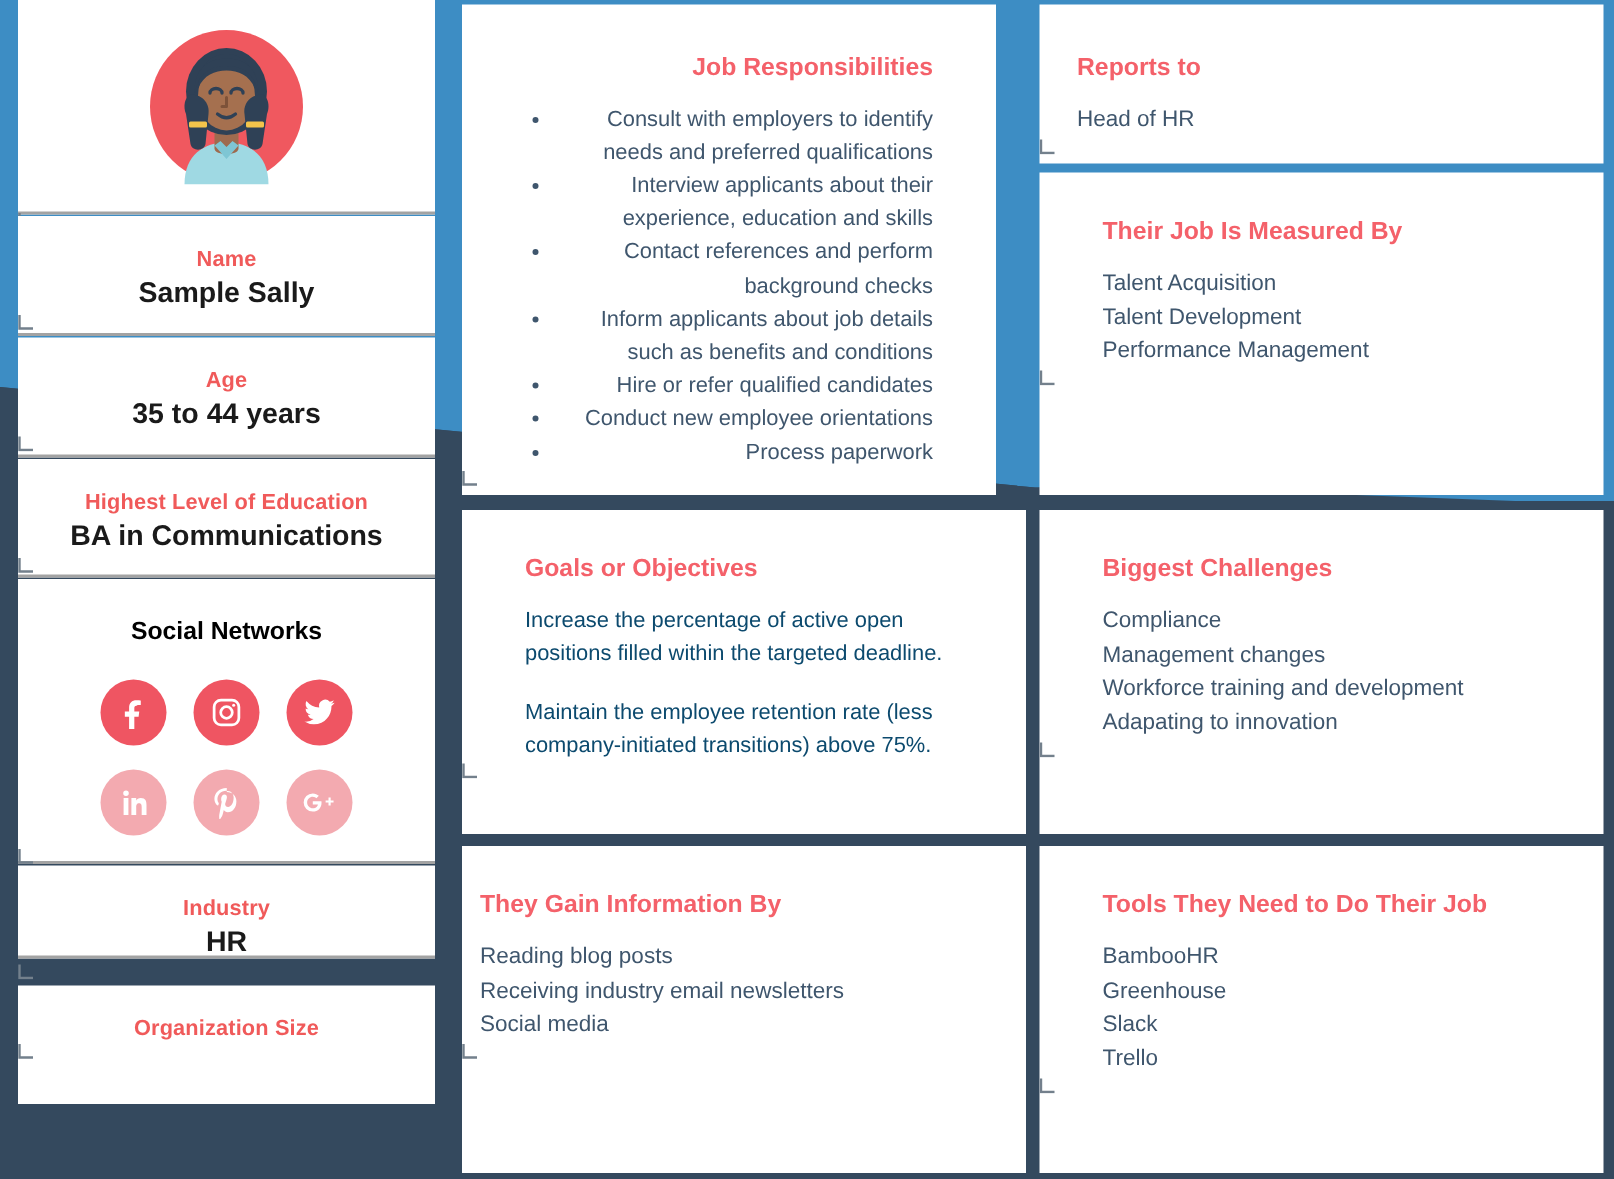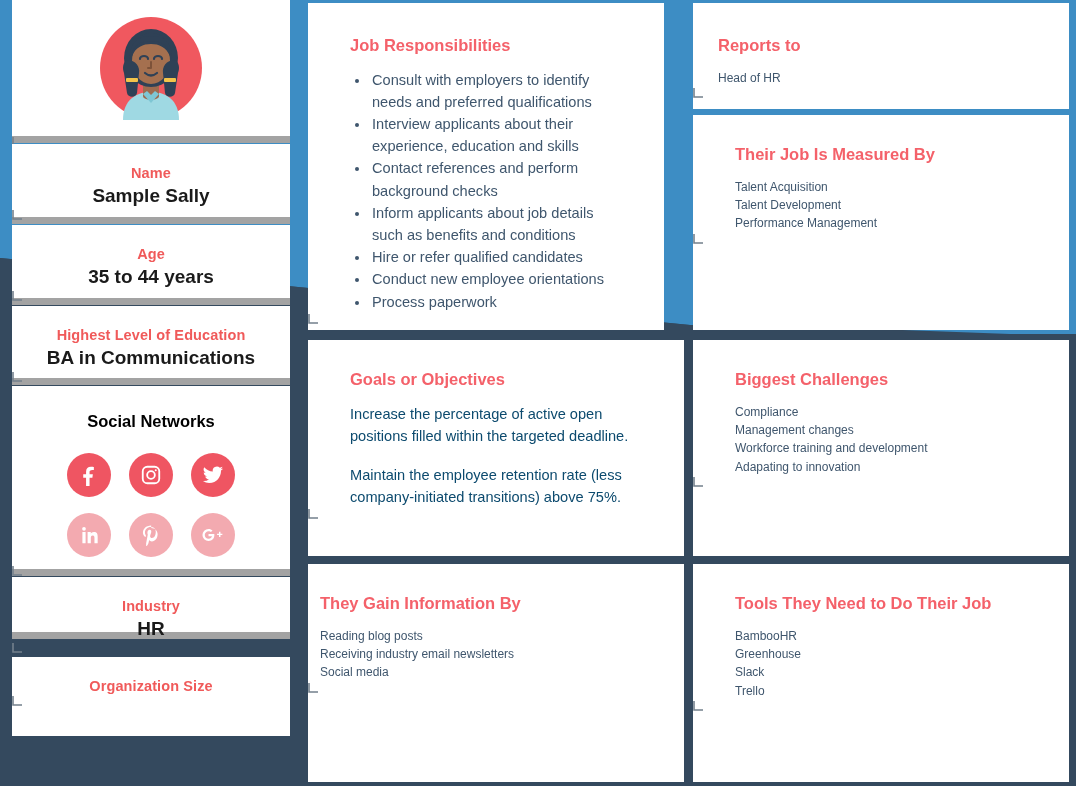--- a/index.html
+++ b/index.html
@@ -14,21 +14,21 @@
   
   #bg{position:absolute;inset:0;overflow:hidden;}
   #bg svg{position:absolute;inset:0;}
 
   
   #page{position:absolute;inset:0;}
   .rsz svg{display:block;}
   .lcard{
     position:absolute;left:12px;width:278px;
     background:#fff;
-    border-bottom:7px solid #a3a3a3;
+    border-bottom:2px solid #a3a3a3;
     box-sizing:border-box;
   }
   .lcard.nob{border-bottom:none;}
   .lcard .hdl{left:6px;}
   .lcard .rsz{right:3px;bottom:2px;}
   .l-inner{
     text-align:center;
     padding:0 20px;
   }
   .l-label{
@@ -90,21 +90,21 @@
   .r-body p:last-child{margin-bottom:0;}
   ul.r-list{
     margin:13px 0 0 0;
     padding-left:20px;
     color:#3f566d;
     font-size:14.6px;
     line-height:1.52;
   }
   ul.r-list li{margin:0 0 0 0;padding-left:2px;}
   ul.r-list li::marker{font-size:13px;}
-  .plain-list{list-style:none;margin:13px 0 0 0;padding:0;color:#3f566d;font-size:12px;line-height:1.52;}
+  .plain-list{list-style:none;margin:13px 0 0 0;padding:0;color:#3f566d;font-size:15px;line-height:1.52;}
 </style>
 </head>
 <body>
 
 <div id="bg">
   <svg width="1076" height="786" viewBox="0 0 1076 786">
     <rect x="0" y="0" width="1076" height="786" fill="#34495e"></rect>
 
     <path d="M0,0 H1076 V325 L690,325 L0,258 Z" fill="#3d8dc4"></path>
 
@@ -265,21 +265,21 @@
         <div class="l-label">Organization Size</div>
       </div>
       <div class="rsz">
         <svg width="11" height="11" viewBox="0 0 11 11">
             <path d="M1,1 V10 H10" fill="none" stroke="#73808c" stroke-width="1.6"></path>
           </svg>
       </div>
     </div>
   </div>
 
-  <div class="rcard" style="left:308px;top:3px;width:356px;height:327px;">
+  <div class="rcard" style="left:308px;top:3px;width:356px;height:327px;text-align:right;">
     <div class="hdl"><i></i><i></i><i></i><i></i><i></i><i></i><i></i><i></i><i></i><i></i></div>
     <div class="r-inner" style="padding-top:33px;">
       <div class="r-title">Job Responsibilities</div>
       <ul class="r-list">
         <li>Consult with employers to identify needs and preferred qualifications</li>
         <li>Interview applicants about their experience, education and skills</li>
         <li>Contact references and perform background checks</li>
         <li>Inform applicants about job details such as benefits and conditions</li>
         <li>Hire or refer qualified candidates</li>
         <li>Conduct new employee orientations</li>

